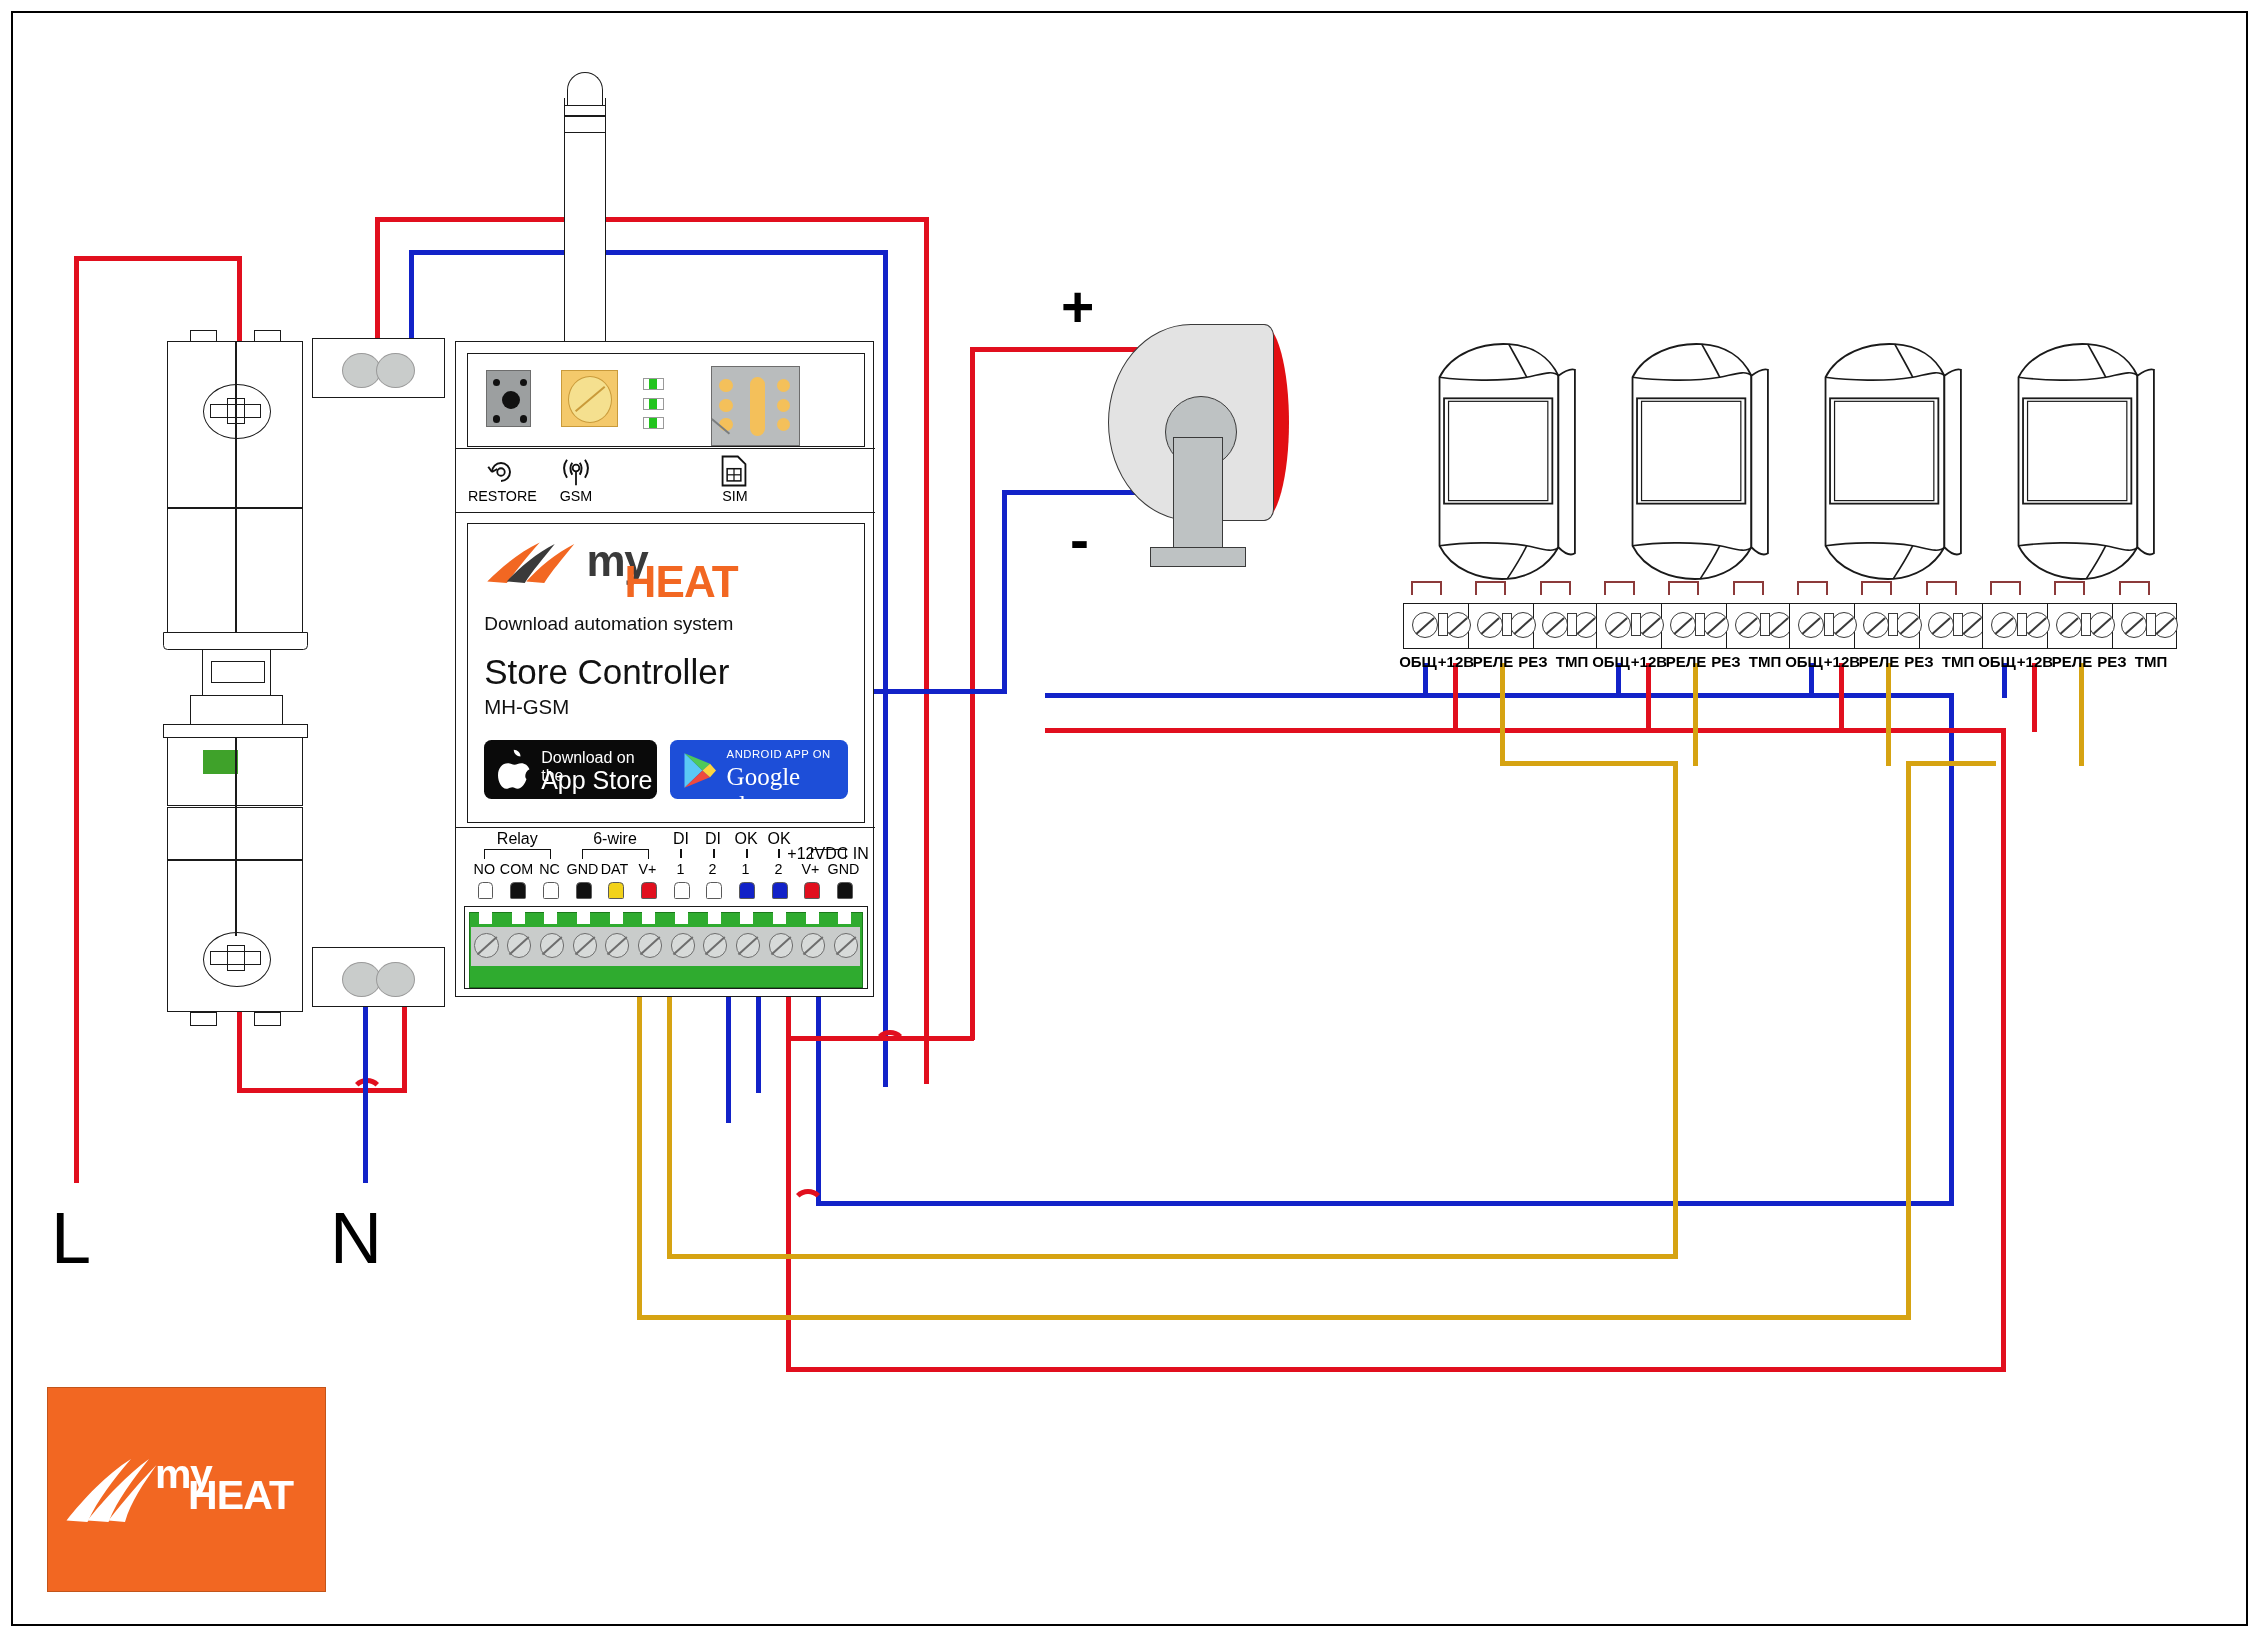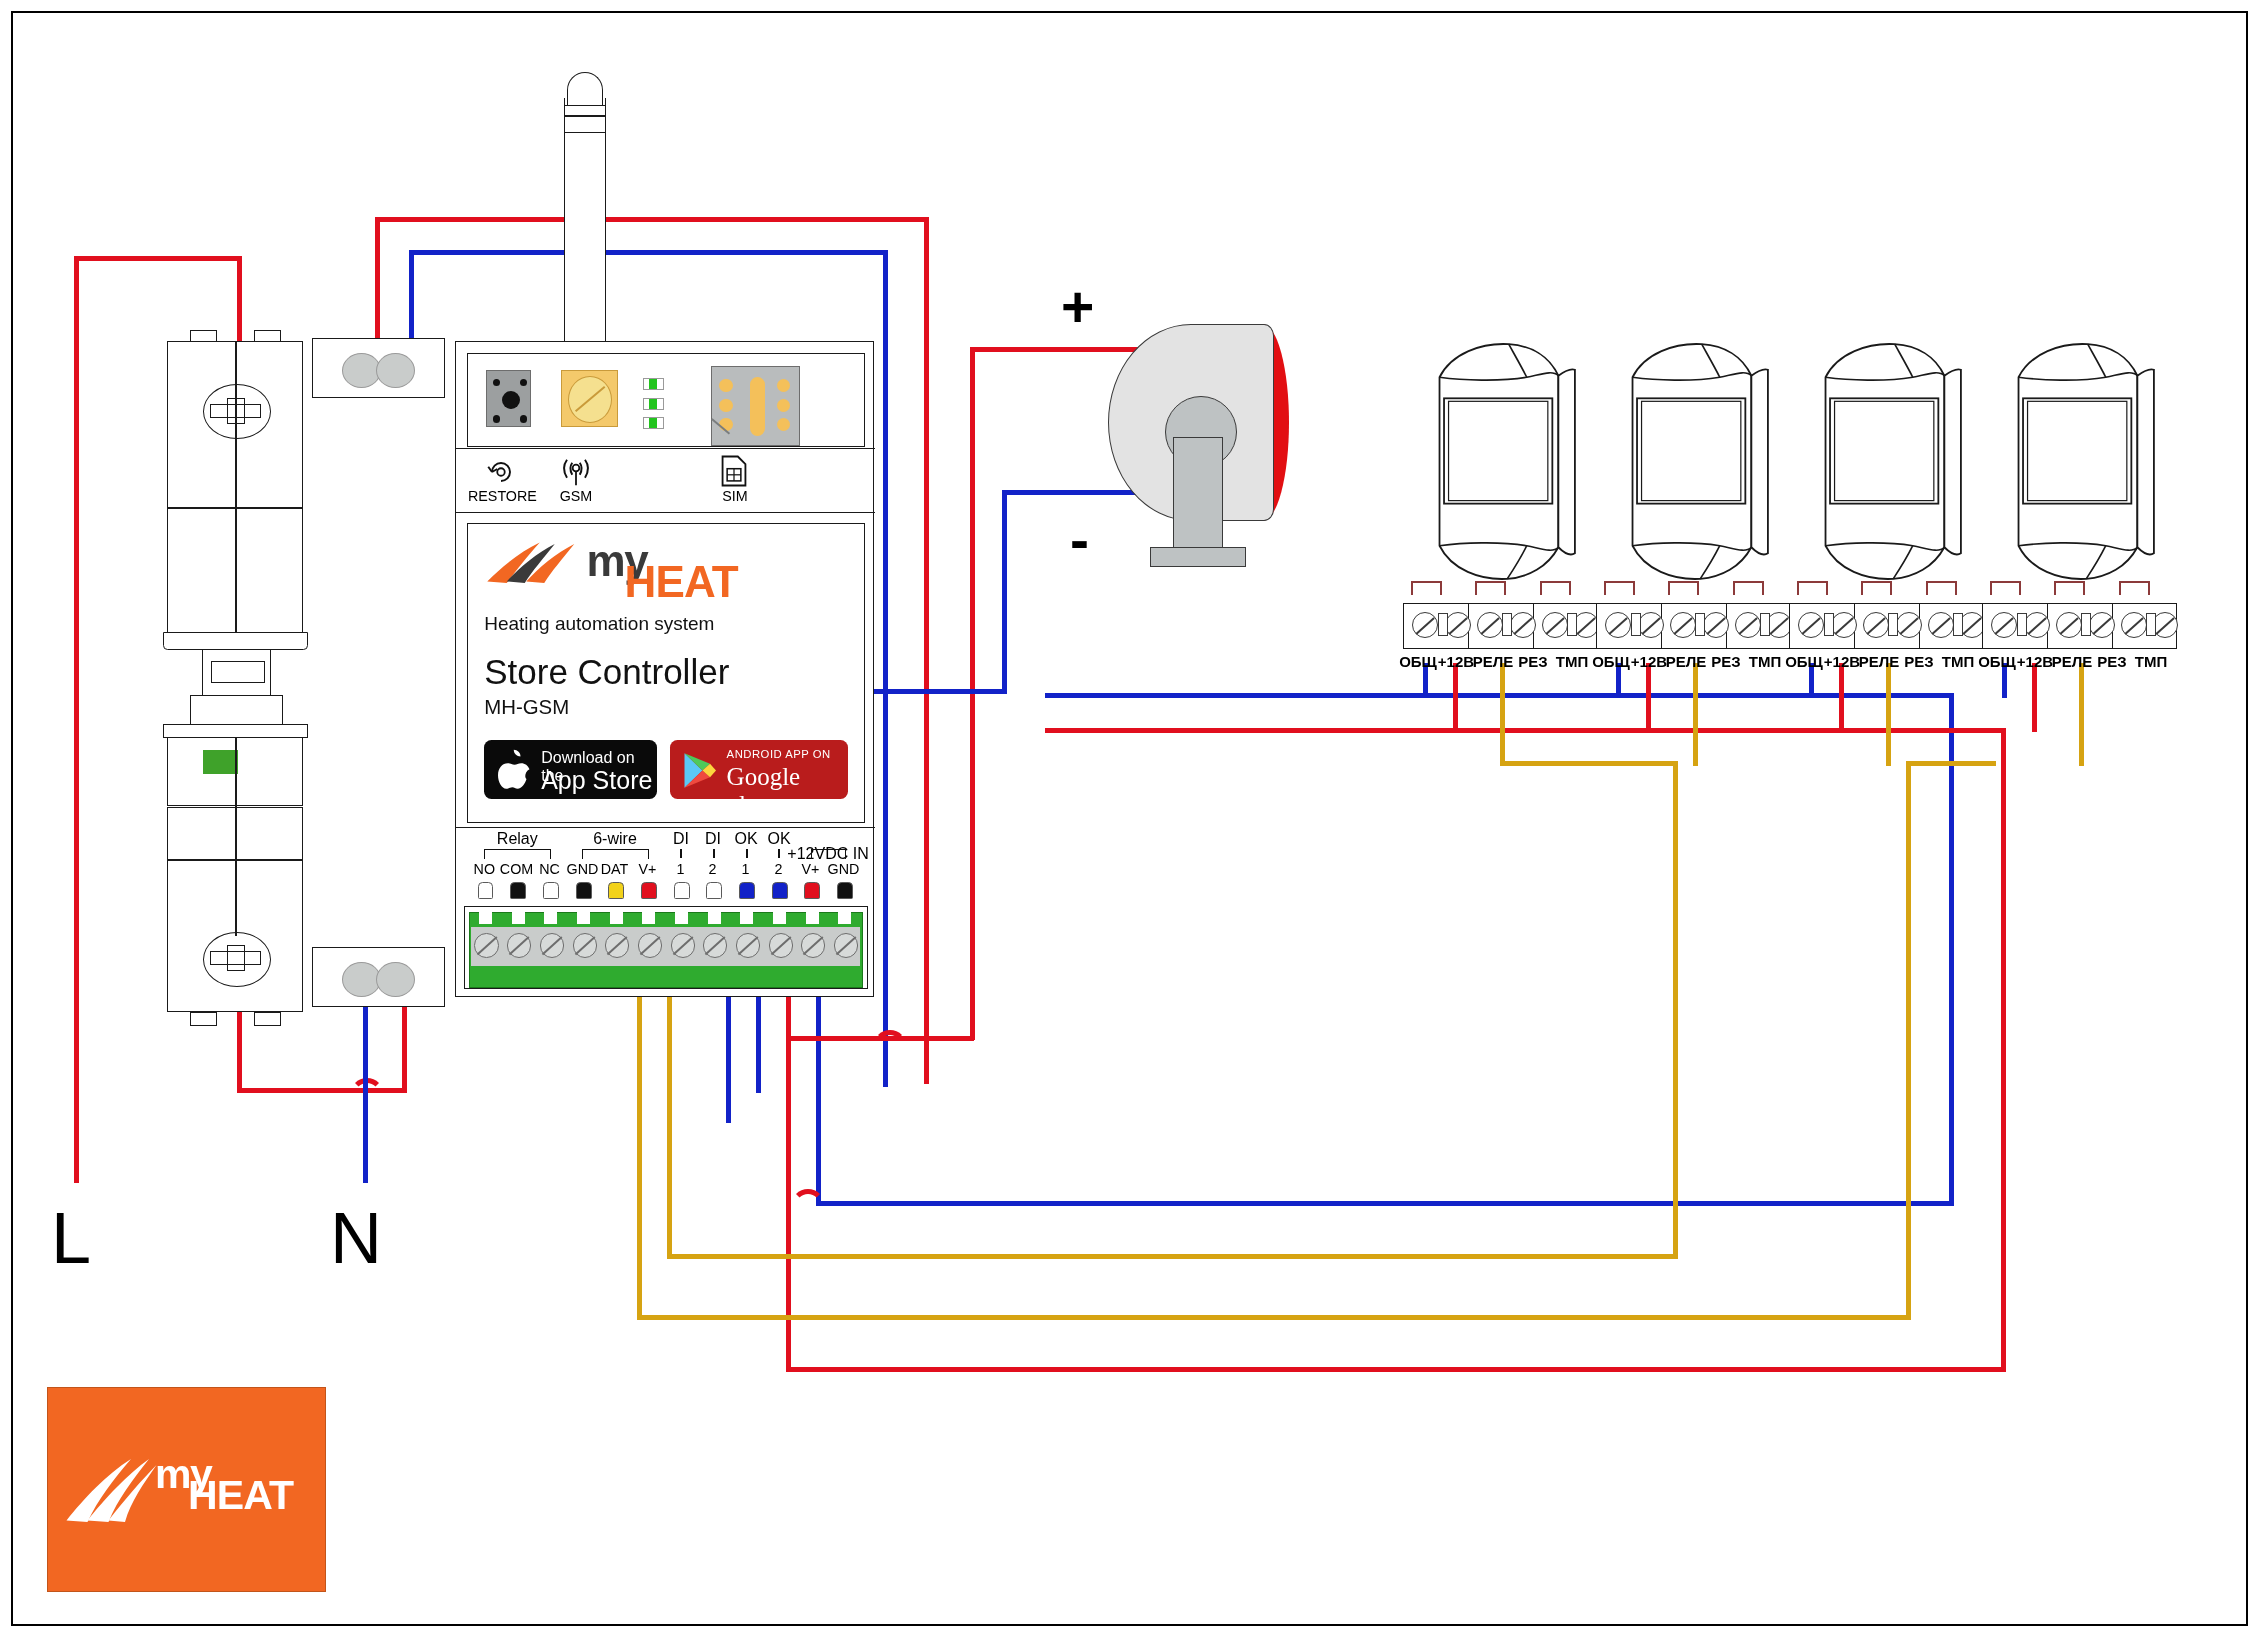--- a/index.html
+++ b/index.html
@@ -266,35 +266,35 @@
     <div class="ctl-card" style="left:10.6px;top:181px;width:396px;height:298px;">
 
       <svg class="abs" style="left:16.6px;top:13.6px;" width="98" height="48" viewBox="0 0 130 64">
         <path d="M4 58 C22 40 48 18 74 6 C56 26 42 44 30 60 Z" fill="#f26722"></path>
         <path d="M30 58 C46 40 70 20 94 8 C78 28 64 44 54 60 Z" fill="#3a3a3a"></path>
         <path d="M56 58 C72 40 96 20 120 8 C104 28 90 44 80 60 Z" fill="#f26722"></path>
       </svg>
       <div class="abs" style="left:119px;top:12px;font-size:44px;font-weight:700;color:#3a3a3a;letter-spacing:-1.5px;">my</div>
       <div class="abs" style="left:157px;top:33px;font-size:44px;font-weight:700;color:#f26722;letter-spacing:-0.8px;">HEAT</div>
 
-      <div class="abs" style="left:16.6px;top:89px;font-size:19px;color:#111;">Heating automation system</div>
+      <div class="abs" style="left:16.6px;top:89px;font-size:19px;color:#111;">Download automation system</div>
 
       <div class="abs" style="left:16.6px;top:128px;font-size:35px;color:#111;">Store Controller</div>
       <div class="abs" style="left:16.6px;top:172px;font-size:20.4px;color:#111;">MH-GSM</div>
 
       <div class="abs" style="left:16.6px;top:216px;width:173px;height:59px;background:#0a0a0a;border-radius:7.5px;">
         <svg class="abs" style="left:10.6px;top:9px;" width="39" height="42" viewBox="0 0 52 56">
           <path d="M34 10 C34 5 30 1 25 1 C25 6 29 10 34 10 Z" fill="#fff"></path>
           <path d="M42 40 C40 46 36 53 30 53 C27 53 26 51 23 51 C20 51 18 53 15 53 C9 53 4 44 4 35 C4 25 10 19 17 19 C21 19 23 21 26 21 C29 21 31 19 35 19 C40 19 44 22 46 27 C40 30 39 38 42 40 Z" fill="#fff"></path>
         </svg>
         <div class="abs" style="left:57px;top:9px;font-size:16px;color:#ffffff;">Download on the</div>
         <div class="abs" style="left:57px;top:26px;font-size:25px;color:#fff;">App Store</div>
       </div>
 
-      <div class="abs" style="left:202px;top:216px;width:178px;height:59px;background:#b91c1c;border-radius:7.5px;">
+      <div class="abs" style="left:202px;top:216px;width:178px;height:59px;background:#1d4ed8;border-radius:7.5px;">
         <svg class="abs" style="left:10.6px;top:10.6px;" width="39" height="39" viewBox="0 0 52 52">
           <path d="M6 3 L6 49 L30 26 Z" fill="#5bc8f5"></path>
           <path d="M6 3 L30 26 L40 17 Z" fill="#4ec95a"></path>
           <path d="M30 26 L40 35 L6 49 Z" fill="#ef4a3f"></path>
           <path d="M40 17 L30 26 L40 35 L48 26 Z" fill="#fcd53f"></path>
         </svg>
         <div class="abs" style="left:57px;top:7.5px;font-size:11.3px;color:#fff;letter-spacing:0.5px;">ANDROID APP ON</div>
         <div class="abs" style="left:57px;top:22.6px;font-size:25px;color:#fff;font-family:'Liberation Serif',serif;">Google play</div>
       </div>
     </div>

